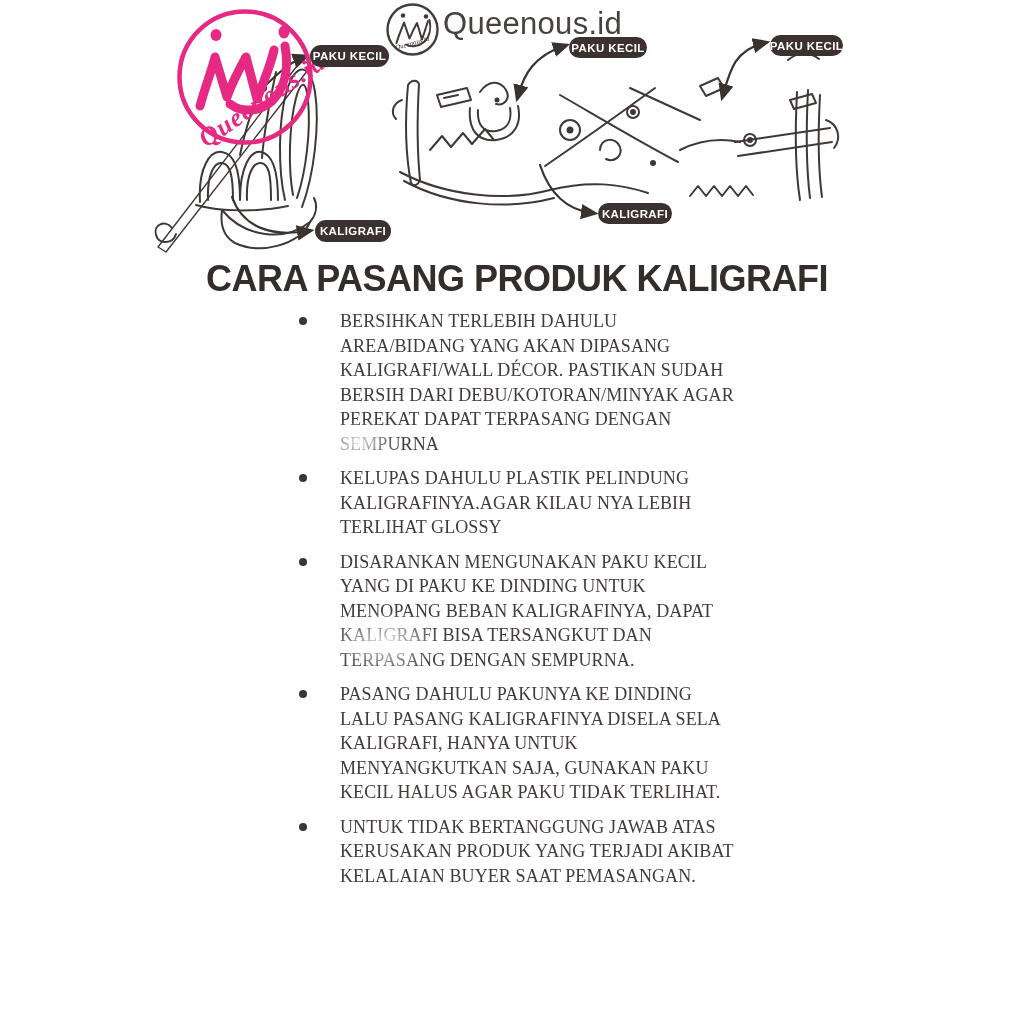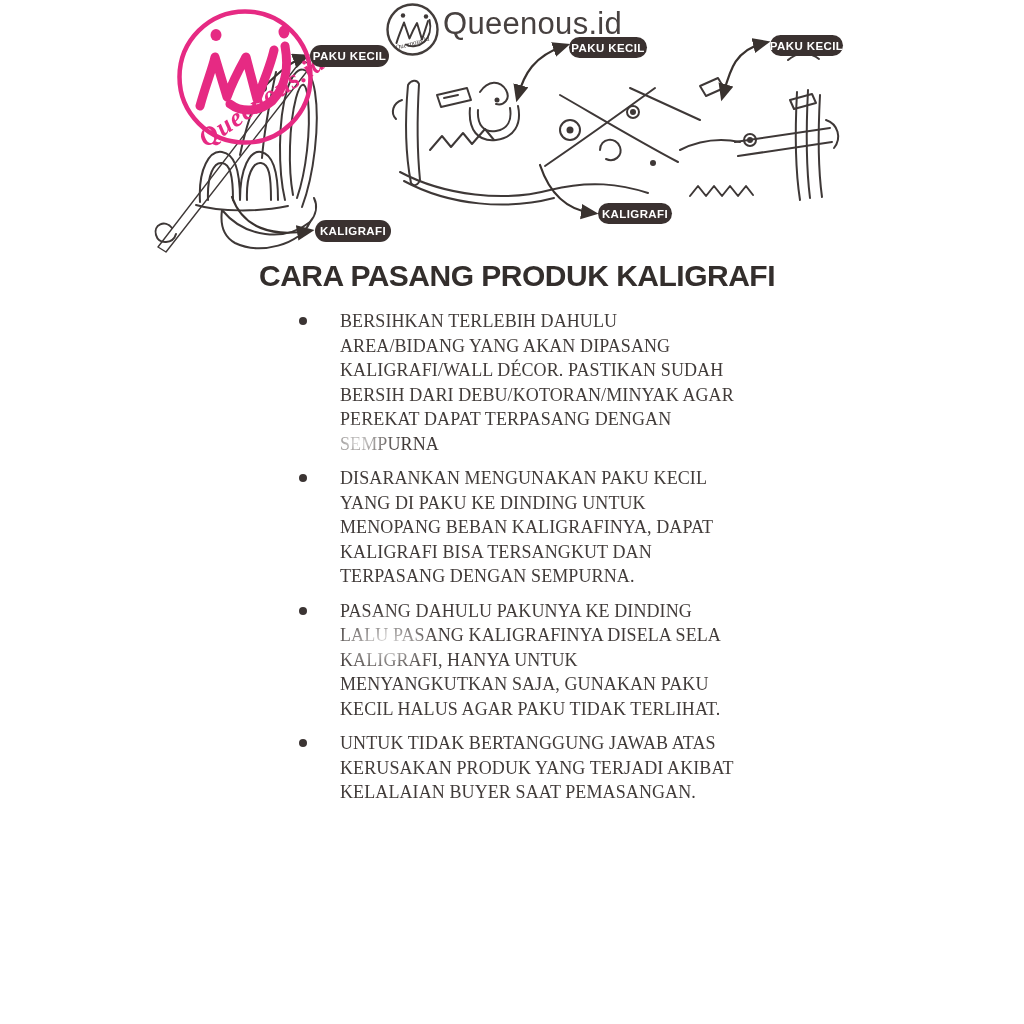--- a/index.html
+++ b/index.html
@@ -34,21 +34,21 @@
   .pill-paku-3{left:770px;top:35px;width:73px;height:21px;}
   .pill-kaligrafi-1{left:315px;top:220px;width:76px;height:22px;}
   .pill-kaligrafi-2{left:598px;top:203px;width:74px;height:21px;}
 
   
   .brand-title{position:absolute;left:443px;top:6px;z-index:4;font-size:31px;
                color:#474140;letter-spacing:.3px;}
 
   
   .heading{position:absolute;left:10px;top:261px;width:1014px;z-index:2;margin:0;
-           text-align:center;font-size:30px;line-height:1;font-weight:bold;
+           text-align:center;font-size:36px;line-height:1;font-weight:bold;
            letter-spacing:-.5px;color:var(--heading);}
 
   
   .instructions{position:absolute;left:299px;top:309px;width:560px;z-index:2;
                 margin:0;padding:0;list-style:none;}
   .instructions li{display:flex;align-items:flex-start;margin:0 0 10px 0;}
   .bullet-dot{flex:none;width:8px;height:8px;border-radius:50%;background:#3b3433;
               margin-top:8px;}
   .item-text{margin-left:33px;font-family:"Liberation Serif",serif;font-size:18px;
              line-height:24.5px;color:var(--body-text);white-space:pre;letter-spacing:.1px;}
@@ -172,20 +172,26 @@
       <span class="bullet-dot"></span>
       <span class="item-text">BERSIHKAN TERLEBIH DAHULU
 AREA/BIDANG YANG AKAN DIPASANG
 KALIGRAFI/WALL DÉCOR. PASTIKAN SUDAH
 BERSIH DARI DEBU/KOTORAN/MINYAK AGAR
 PEREKAT DAPAT TERPASANG DENGAN
 SEMPURNA</span>
     </li>
     <li>
       <span class="bullet-dot"></span>
+      <span class="item-text">KELUPAS DAHULU PLASTIK PELINDUNG
+KALIGRAFINYA.AGAR KILAU NYA LEBIH
+TERLIHAT GLOSSY</span>
+    </li>
+    <li>
+      <span class="bullet-dot"></span>
       <span class="item-text">DISARANKAN MENGUNAKAN PAKU KECIL
 YANG DI PAKU KE DINDING UNTUK
 MENOPANG BEBAN KALIGRAFINYA, DAPAT
 KALIGRAFI BISA TERSANGKUT DAN
 TERPASANG DENGAN SEMPURNA.</span>
     </li>
     <li>
       <span class="bullet-dot"></span>
       <span class="item-text">PASANG DAHULU PAKUNYA KE DINDING
 LALU PASANG KALIGRAFINYA DISELA SELA

